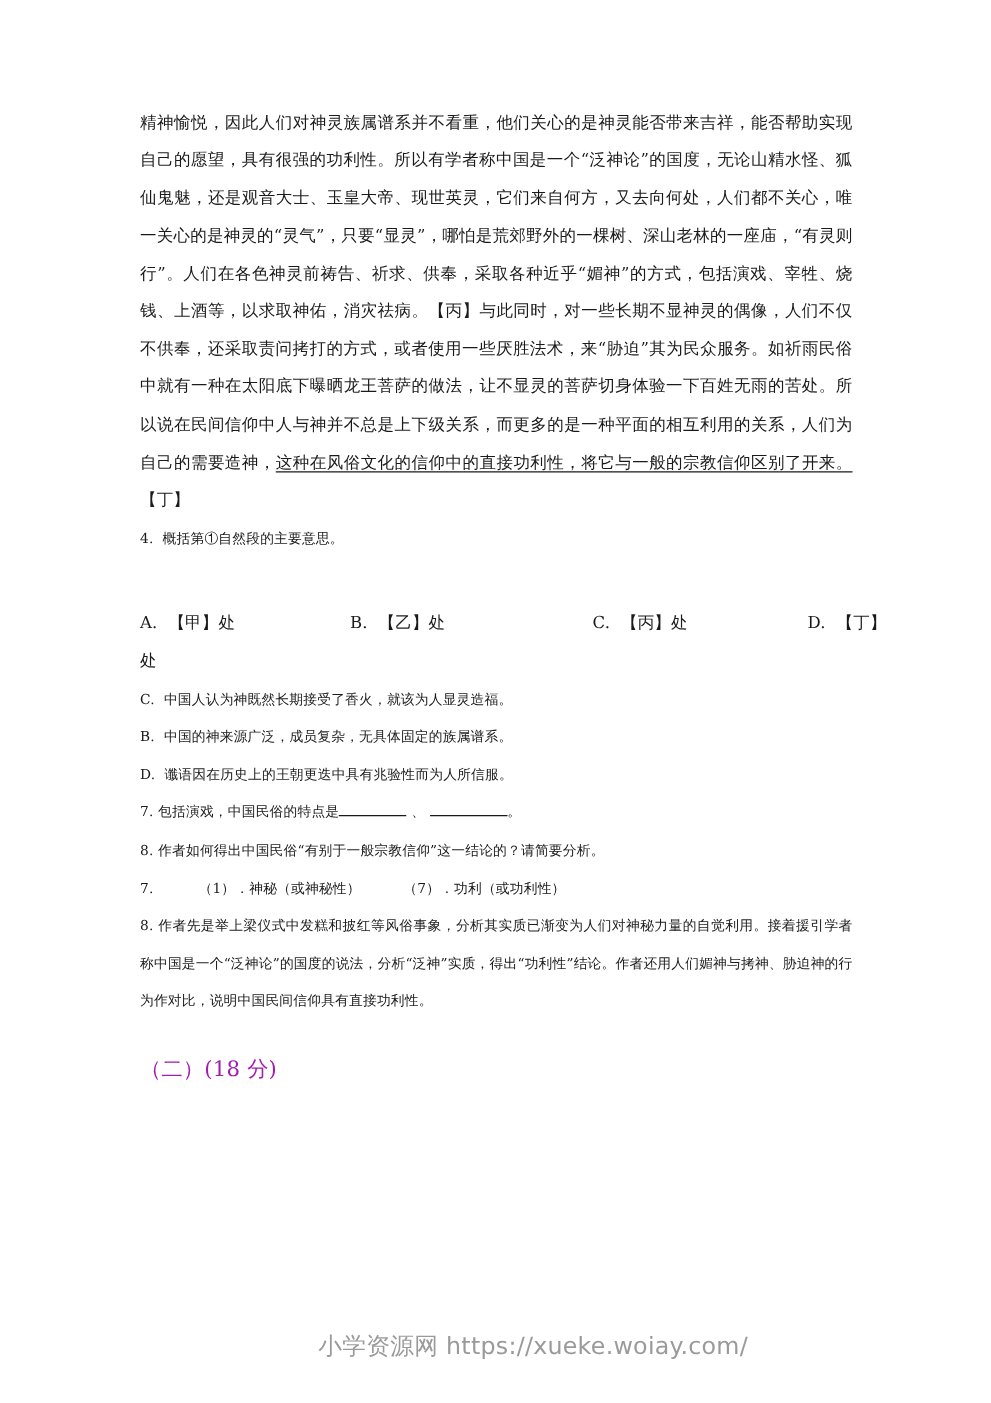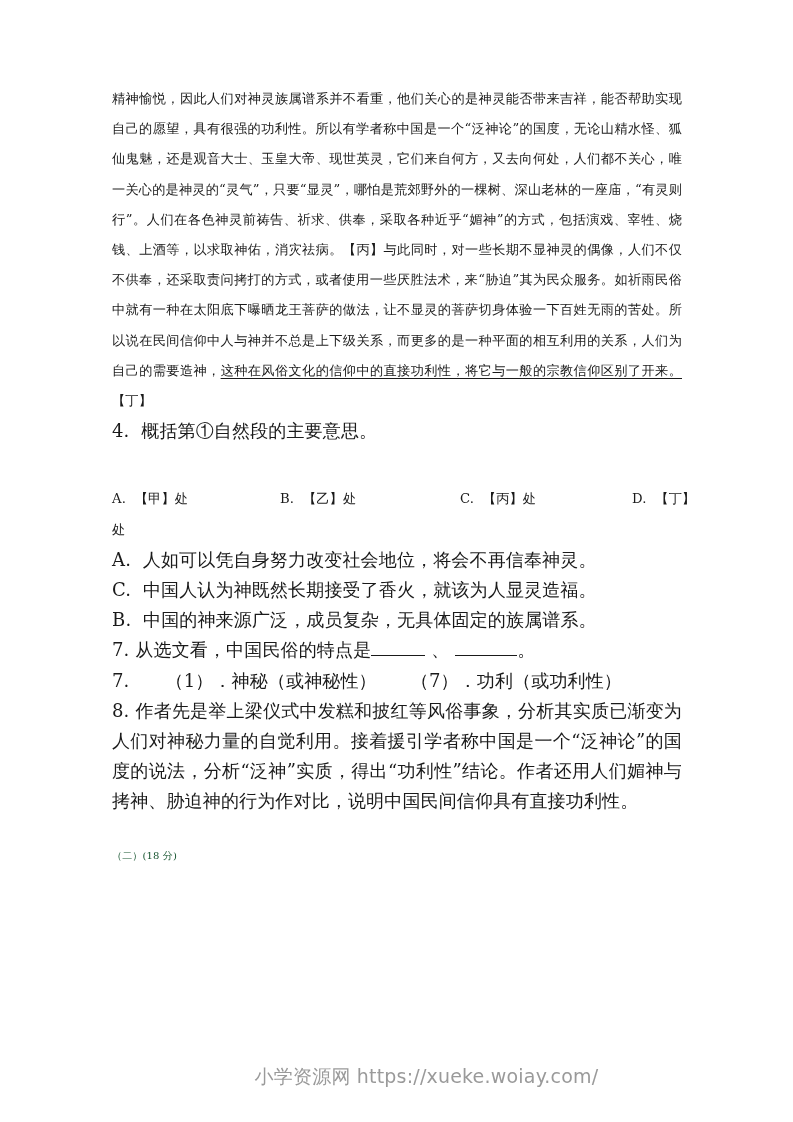--- a/index.html
+++ b/index.html
@@ -43,21 +43,21 @@
     color: #1a1a1a;
   }
   .para .u {
     text-decoration: underline;
     text-underline-offset: 3px;
     text-decoration-thickness: 1px;
   }
 
   
   .qline {
-    font-size: 18px;
+    font-size: 11px;
     line-height: 30.2px;
     text-align: justify;
     text-justify: inter-ideograph;
     letter-spacing: 0.15px;
     margin: 0;
     color: #1a1a1a;
   }
 
   .opt-row {
     display: block;
@@ -66,21 +66,21 @@
     letter-spacing: 0.15px;
     color: #1a1a1a;
     white-space: nowrap;
     margin: 0;
   }
   .opt {
     display: inline-block;
   }
   .opt-a { width: 168px; }
   .opt-b { width: 180px; }
-  .opt-c { width: 172px; }
+  .opt-c { width: 172px; margin-left: 14px; }
   .opt-d { width: auto; margin-top: 38px; }
 
   .opt-cont {
     font-size: 13.2px;
     line-height: 30.2px;
     color: #1a1a1a;
     margin: 0;
   }
 
   .blank {
@@ -91,24 +91,24 @@
   .blank-1 { width: 54px; }
   .blank-2 { width: 62px; }
 
   .ans-head { }
   .ans-gap-1 { display: inline-block; width: 34px; }
   .ans-gap-2 { display: inline-block; width: 22px; }
   .q7-gap { display: inline-block; width: 36px; }
   .q7-gap2 { display: inline-block; width: 34px; }
 
   .section-head {
-    font-size: 10px;
+    font-size: 17px;
     line-height: 30.2px;
     letter-spacing: 0.15px;
-    color: #14532d;
+    color: #a21caf;
     margin: 0;
   }
   .spacer-md { height: 24px; }
 
   
   .watermark {
     position: absolute;
     left: 0;
     top: 1064px;
     width: 793px;
@@ -131,29 +131,30 @@
     <p class="para"><span>精神愉悦，因此人们对神灵族属谱系并不看重，他们关心的是神灵能否带来吉祥，能否帮助实现自己的愿望，具有很强的功利性。所以有学者称中国是一个“泛神论”的国度，无论山精水怪、狐仙鬼魅，还是观音大士、玉皇大帝、现世英灵，它们来自何方，又去向何处，人们都不关心，唯一关心的是神灵的“灵气”，只要“显灵”，哪怕是荒郊野外的一棵树、深山老林的一座庙，“有灵则行”。人们在各色神灵前祷告、祈求、供奉，采取各种近乎“媚神”的方式，包括演戏、宰牲、烧钱、上酒等，以求取神佑，消灾祛病。【丙】与此同时，对一些长期不显神灵的偶像，人们不仅不供奉，还采取责问拷打的方式，或者使用一些厌胜法术，来“胁迫”其为民众服务。如祈雨民俗中就有一种在太阳底下曝晒龙王菩萨的做法，让不显灵的菩萨切身体验一下百姓无雨的苦处。所以说在民间信仰中人与神并不总是上下级关系，而更多的是一种平面的相互利用的关系，人们为自己的需要造神，</span><span class="u">这种在风俗文化的信仰中的直接功利性，将它与一般的宗教信仰区别了开来。</span><span>【丁】</span></p>
 
     <p class="qline"><span>4.</span>&nbsp;&nbsp;<span>概括第①自然段的主要意思。</span></p>
 
 
     <div class="opt-row"><span class="opt opt-a"><span>A.</span>&nbsp;&nbsp;<span>【甲】处</span></span><span class="opt opt-b"><span>B.</span>&nbsp;&nbsp;<span>【乙】处</span></span><span class="opt opt-c"><span>C.</span>&nbsp;&nbsp;<span>【丙】处</span></span><span class="opt opt-d"><span>D.</span>&nbsp;&nbsp;<span>【丁】</span></span></div>
 
     <p class="opt-cont">处</p>
 
 
-    <p class="qline"><span>A.</span>&nbsp;&nbsp;<span>人如可以凭自身努力改变社会地位，将会不再信奉神灵。</span></p>
 
     <p class="qline"><span>C.</span>&nbsp;&nbsp;<span>中国人认为神既然长期接受了香火，就该为人显灵造福。</span></p>
 
     <p class="qline"><span>B.</span>&nbsp;&nbsp;<span>中国的神来源广泛，成员复杂，无具体固定的族属谱系。</span></p>
 
+    <p class="qline"><span>D.</span>&nbsp;&nbsp;<span>谶语因在历史上的王朝更迭中具有兆验性而为人所信服。</span></p>
 
-    <p class="qline"><span>7.</span>&nbsp;<span>从选文看，中国民俗的特点是</span><span class="blank blank-1"></span>&nbsp;<span>、</span>&nbsp;<span class="blank blank-2"></span><span>。</span></p>
+    <p class="qline"><span>7.</span>&nbsp;<span>包括演戏，中国民俗的特点是</span><span class="blank blank-1"></span>&nbsp;<span>、</span>&nbsp;<span class="blank blank-2"></span><span>。</span></p>
 
+    <p class="qline"><span>8.</span>&nbsp;<span>作者如何得出中国民俗“有别于一般宗教信仰”这一结论的？请简要分析。</span></p>
 
 
     <p class="qline"><span>7.</span><span class="q7-gap"></span><span>（1）．神秘（或神秘性）</span><span class="q7-gap2"></span><span>（7）．功利（或功利性）</span></p>
 
     <p class="qline"><span>8.</span>&nbsp;<span>作者先是举上梁仪式中发糕和披红等风俗事象，分析其实质已渐变为人们对神秘力量的自觉利用。接着援引学者称中国是一个“泛神论”的国度的说法，分析“泛神”实质，得出“功利性”结论。作者还用人们媚神与拷神、胁迫神的行为作对比，说明中国民间信仰具有直接功利性。</span></p>
 
     <div class="spacer-md"></div>
 
     <p class="section-head">（二）(18 分)</p>
 

